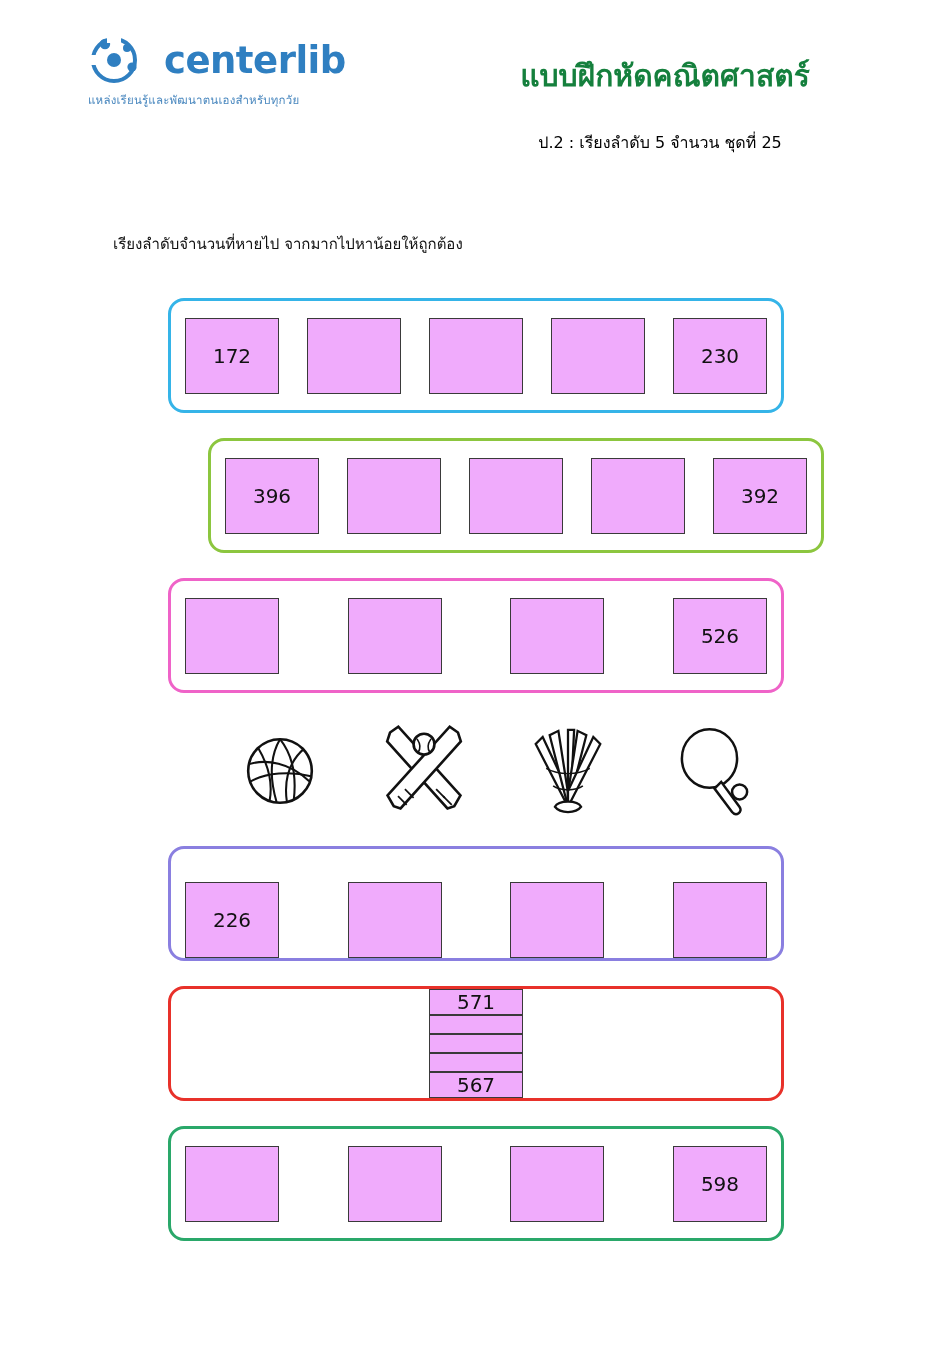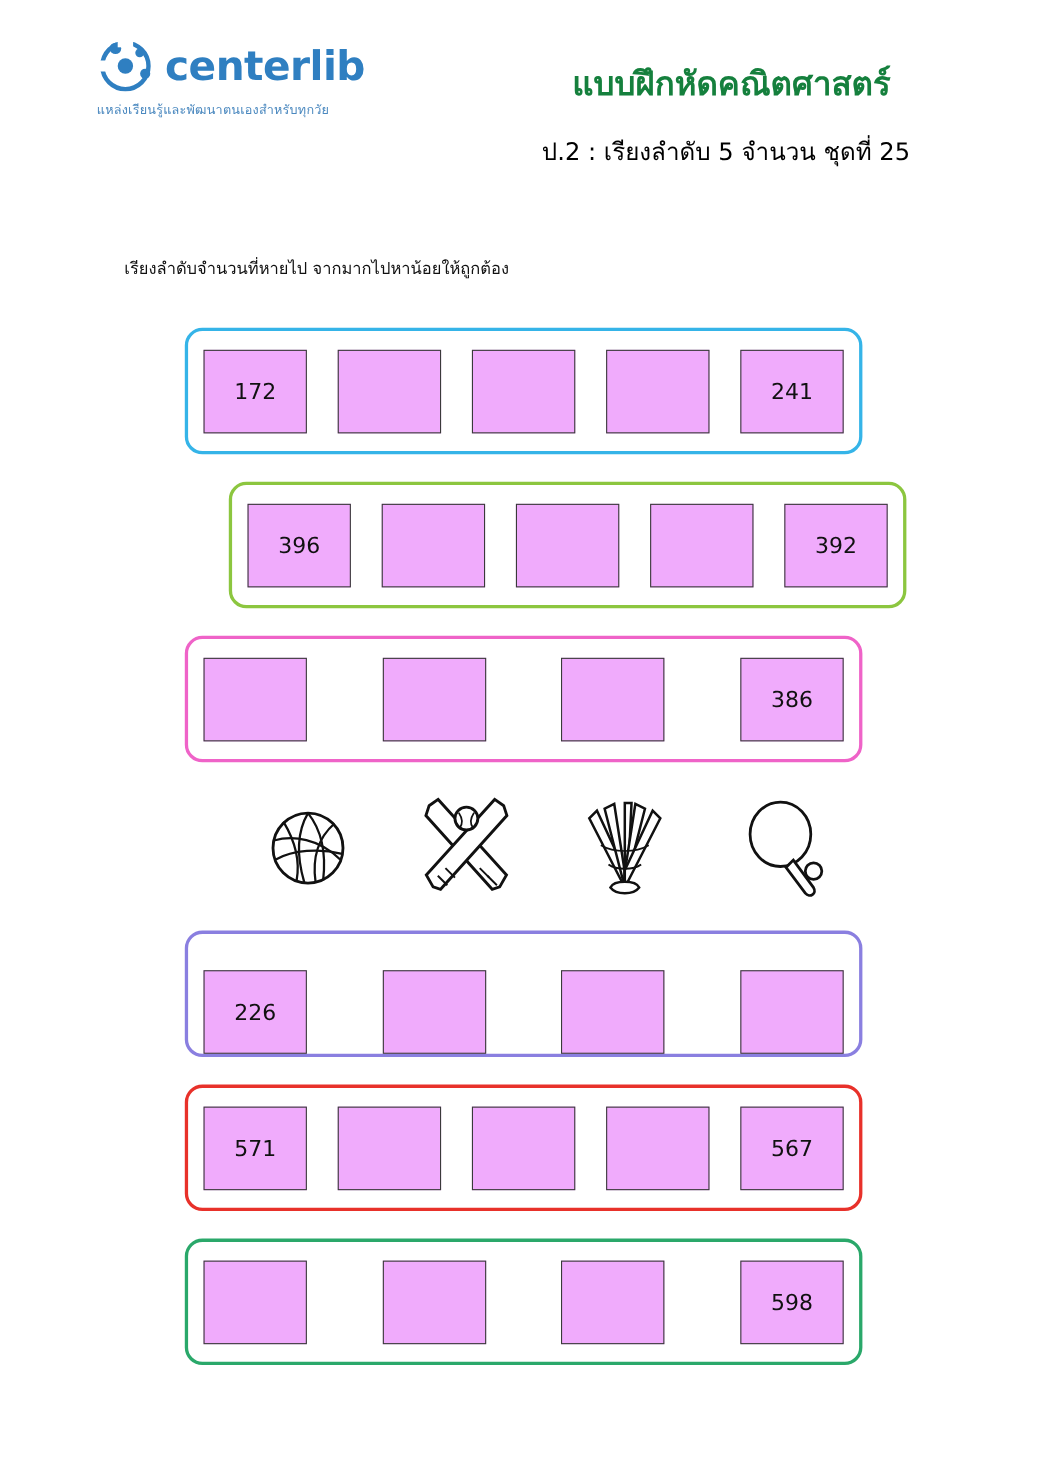--- a/index.html
+++ b/index.html
@@ -23,21 +23,21 @@
   }
   .logo-block {
     position: absolute;
     left: 88px;
     top: 34px;
     width: 260px;
   }
   .logo-row {
     display: flex;
     align-items: center;
-    gap: 10px;
+    gap: 24px;
   }
   .logo-mark {
     width: 52px;
     height: 52px;
     flex: 0 0 52px;
   }
   .logo-word {
     font-family: "DejaVu Sans", "Liberation Sans", sans-serif;
     font-size: 37px;
     font-weight: bold;
@@ -59,24 +59,24 @@
     top: 52px;
     width: 470px;
     text-align: center;
     font-size: 30px;
     font-weight: bold;
     color: #15803d;
   }
   .title-sub {
     position: absolute;
     left: 420px;
-    top: 120px;
+    top: 130px;
     width: 480px;
     text-align: center;
-    font-size: 22px;
+    font-size: 16px;
     color: #000;
   }
 
   
   .instruction {
     position: absolute;
     left: 113px;
     top: 232px;
     font-size: 15px;
     color: #111;
@@ -173,36 +173,36 @@
 
 <div class="instruction">เรียงลำดับจำนวนที่หายไป จากมากไปหาน้อยให้ถูกต้อง</div>
 
 <div class="rows">
 
   <div class="seq-row" id="row-0" style="border-color: rgb(53, 180, 232);">
     <div class="cell">172</div>
     <div class="cell"></div>
     <div class="cell"></div>
     <div class="cell"></div>
-    <div class="cell">241</div>
+    <div class="cell">230</div>
   </div>
 
   <div class="seq-row" id="row-1" style="border-color: rgb(140, 198, 63); margin-left: 40px;">
     <div class="cell">396</div>
     <div class="cell"></div>
     <div class="cell"></div>
     <div class="cell"></div>
     <div class="cell">392</div>
   </div>
 
   <div class="seq-row" id="row-2" style="border-color: rgb(239, 99, 200);">
     <div class="cell"></div>
     <div class="cell"></div>
     <div class="cell"></div>
-    <div class="cell">386</div>
+    <div class="cell">526</div>
   </div>
 
 </div>
 
 <div class="sports-strip">
 
   <div class="sport-icon">
     <svg width="86" height="86" viewBox="0 0 100 100">
       <circle cx="50" cy="50" r="37" fill="#fff" stroke="#111" stroke-width="3"></circle>
       <path d="M50 13 C40 30 37 55 46 86" fill="none" stroke="#111" stroke-width="2.4"></path>
@@ -259,21 +259,21 @@
 
 <div class="rows-lower">
 
   <div class="seq-row" id="row-3" style="border-color: rgb(138, 127, 224); align-items: flex-end;">
     <div class="cell">226</div>
     <div class="cell"></div>
     <div class="cell"></div>
     <div class="cell"></div>
   </div>
 
-  <div class="seq-row" id="row-4" style="border-color: rgb(232, 49, 42);">
+  <div class="seq-row" id="row-4" style="border-color: rgb(232, 49, 42); flex-direction: column;">
     <div class="cell">571</div>
     <div class="cell"></div>
     <div class="cell"></div>
     <div class="cell"></div>
     <div class="cell">567</div>
   </div>
 
   <div class="seq-row" id="row-5" style="border-color: rgb(42, 168, 106);">
     <div class="cell"></div>
     <div class="cell"></div>

